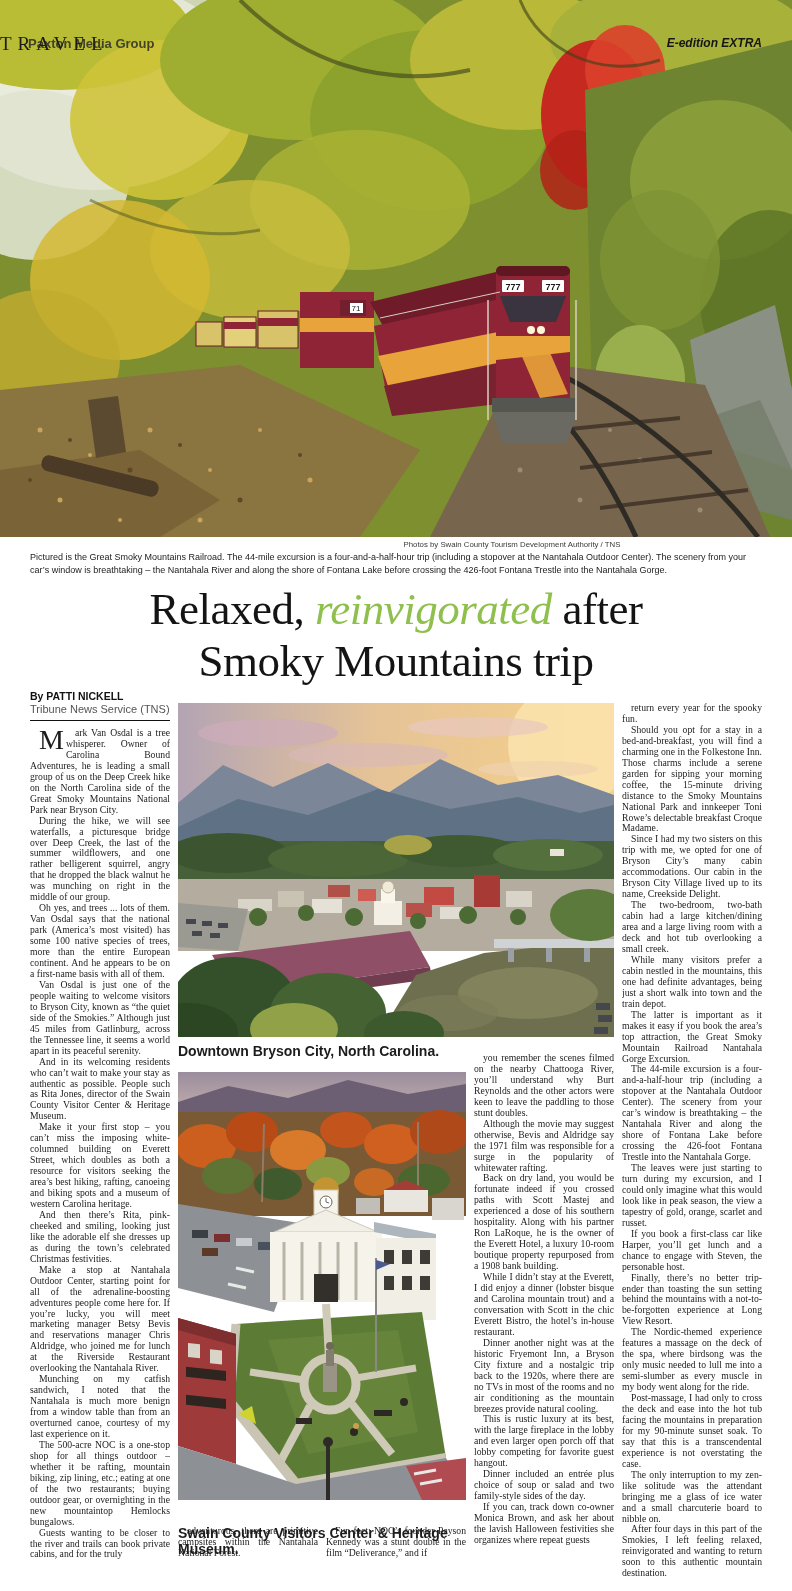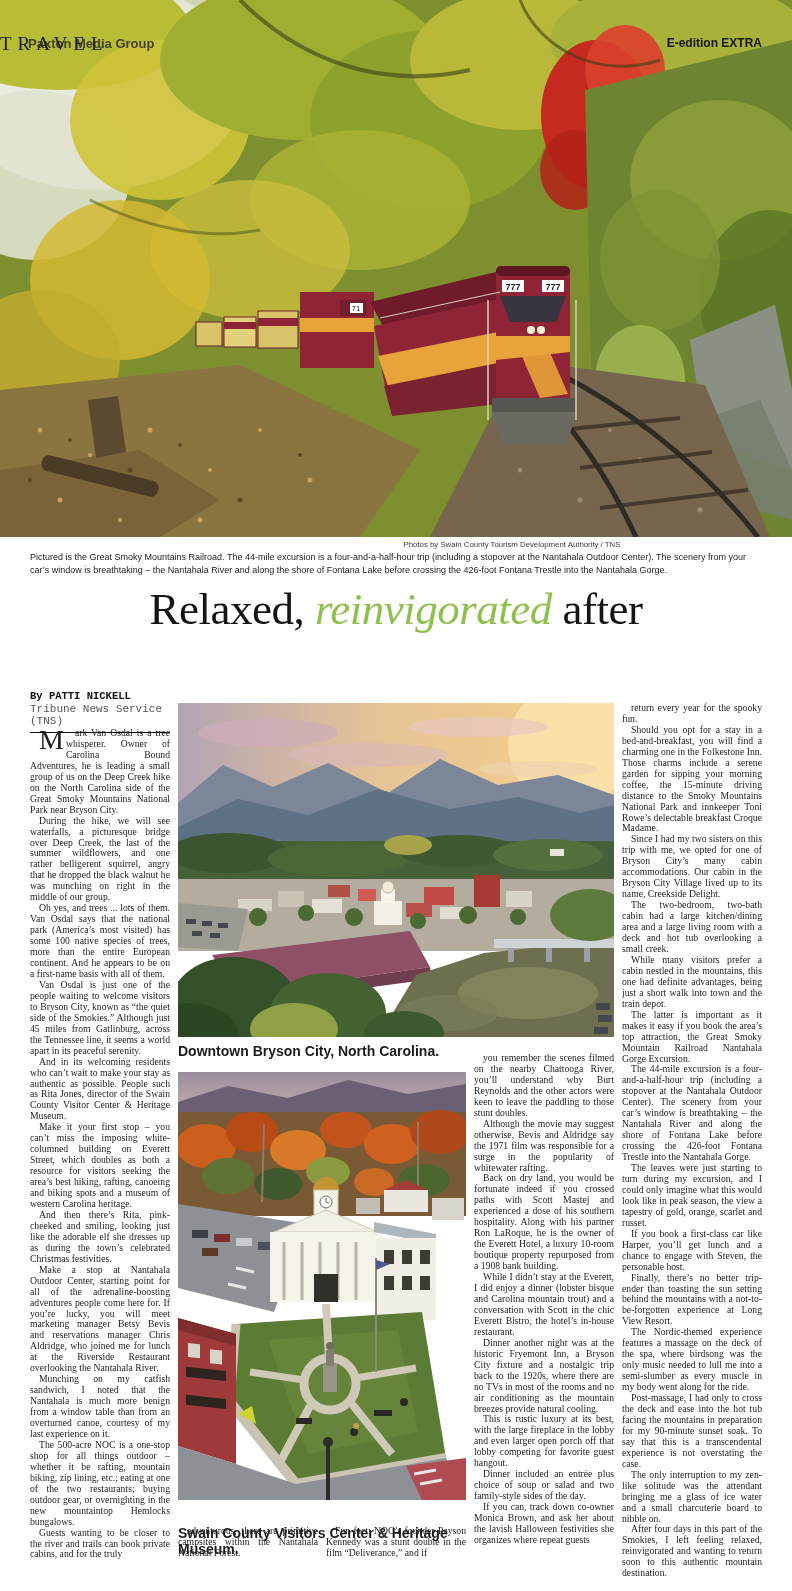--- a/index.html
+++ b/index.html
@@ -7,34 +7,34 @@
         font-family:"Liberation Serif",serif;}
   svg{display:block;}
 
   
   .hero{position:absolute;left:0;top:0;width:792px;height:537px;overflow:hidden;}
   .hero-overlay{position:absolute;left:0;top:30px;width:792px;height:30px;
         font-family:"Liberation Sans",sans-serif;}
   .masthead-left{position:absolute;left:28px;top:6px;font-size:13px;font-weight:bold;color:rgba(35,35,35,.8);}
   .masthead-center{position:absolute;left:0;right:0;top:3px;text-align:left;
         font-family:"Liberation Serif",serif;font-size:19px;letter-spacing:6px;color:#1d1d1d;}
-  .masthead-right{position:absolute;right:30px;top:6px;font-size:12px;font-weight:bold;color:#161616;}
+  .masthead-right{position:absolute;right:30px;top:6px;font-size:12px;font-weight:bold;font-style:italic;color:#161616;}
 
   .credit{position:absolute;right:30px;top:540px;width:500px;text-align:center;
         font-family:"Liberation Sans",sans-serif;font-size:7.8px;color:#3a3a3a;}
   .hero-caption{position:absolute;left:30px;top:551px;width:732px;
         font-family:"Liberation Sans",sans-serif;font-weight:normal;font-size:9px;line-height:12.5px;color:#1c1c1c;}
 
   
   .headline{position:absolute;left:0;top:583px;width:792px;text-align:center;
         font-size:45px;line-height:52px;color:#141414;letter-spacing:-.5px;}
   .headline .hl{font-style:italic;}
 
   
-  .byline{position:absolute;left:30px;top:690px;width:140px;font-family:Liberation Mono, monospace;}
+  .byline{position:absolute;left:30px;top:690px;width:140px;font-family:Liberation Sans, sans-serif;}
   .byline .author{font-size:10.5px;font-weight:bold;color:#111;}
   .byline .source{font-size:11px;color:#555;margin-top:1px;}
   .byline-rule{border-bottom:1.8px solid #111;margin-top:5px;width:140px;}
 
   
   .col{position:absolute;width:140px;font-size:9.7px;line-height:10.95px;text-align:justify;
         color:#1c1c1c;overflow:hidden;}
   .col p{margin:0;text-indent:9px;}
   .col.cont p:first-child{text-indent:0;}
   .col1{left:30px;top:728px;height:860px;}
@@ -181,20 +181,21 @@
       <div class="masthead-center">TRAVEL</div>
       <div class="masthead-right">E-edition EXTRA</div>
     </div>
   </div>
 
   <div class="credit">Photos by Swain County Tourism Development Authority / TNS</div>
   <div class="hero-caption">Pictured is the Great Smoky Mountains Railroad. The 44-mile excursion is a four-and-a-half-hour trip (including a stopover at the Nantahala Outdoor Center). The scenery from your car’s window is breathtaking – the Nantahala River and along the shore of Fontana Lake before crossing the 426-foot Fontana Trestle into the Nantahala Gorge.</div>
 
   <div class="headline">
     <div><span>Relaxed, </span><span class="hl" id="hl-word" style="color: rgb(143, 191, 77);">reinvigorated</span><span> after</span></div>
+    <div>Smoky Mountains trip</div>
   </div>
 
   <div class="byline">
     <div class="author">By PATTI NICKELL</div>
     <div class="source">Tribune News Service (TNS)</div>
     <div class="byline-rule"></div>
   </div>
 
   <div class="col col1">
     <p><span class="dropcap">M</span><span>ark Van Osdal is a tree whisperer. Owner of Carolina Bound Adventures, he is leading a small group of us on the Deep Creek hike on the North Carolina side of the Great Smoky Mountains National Park near Bryson City.</span></p>

